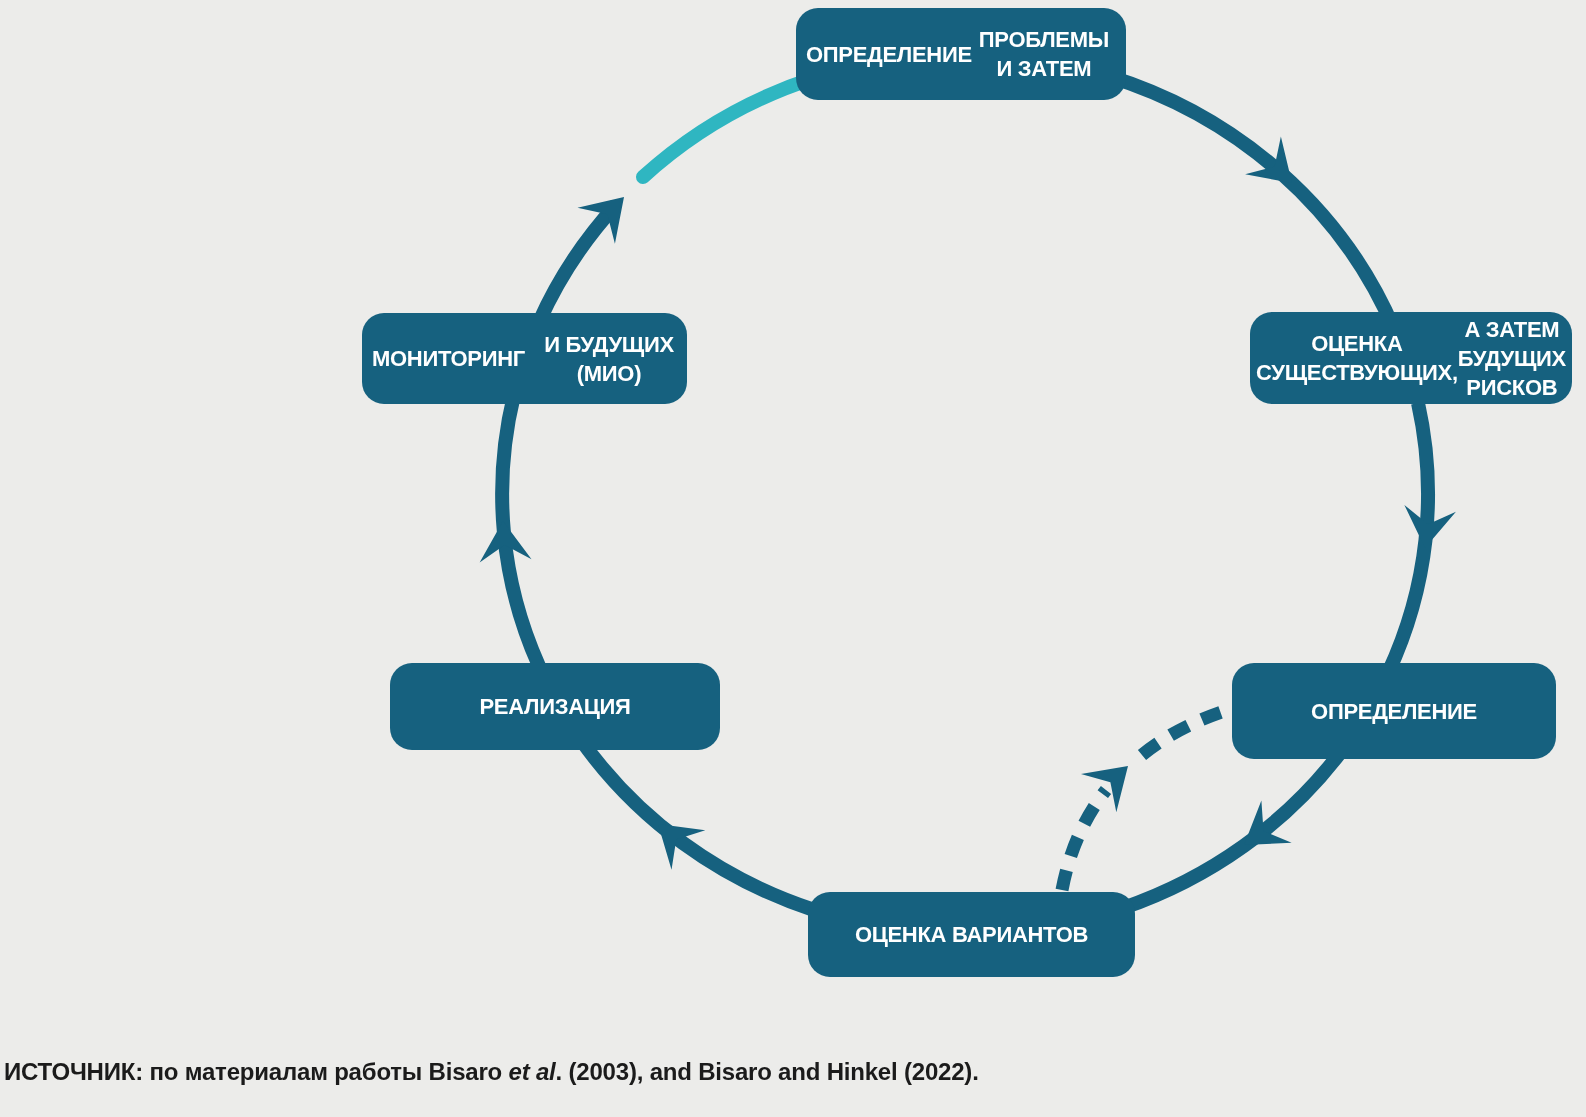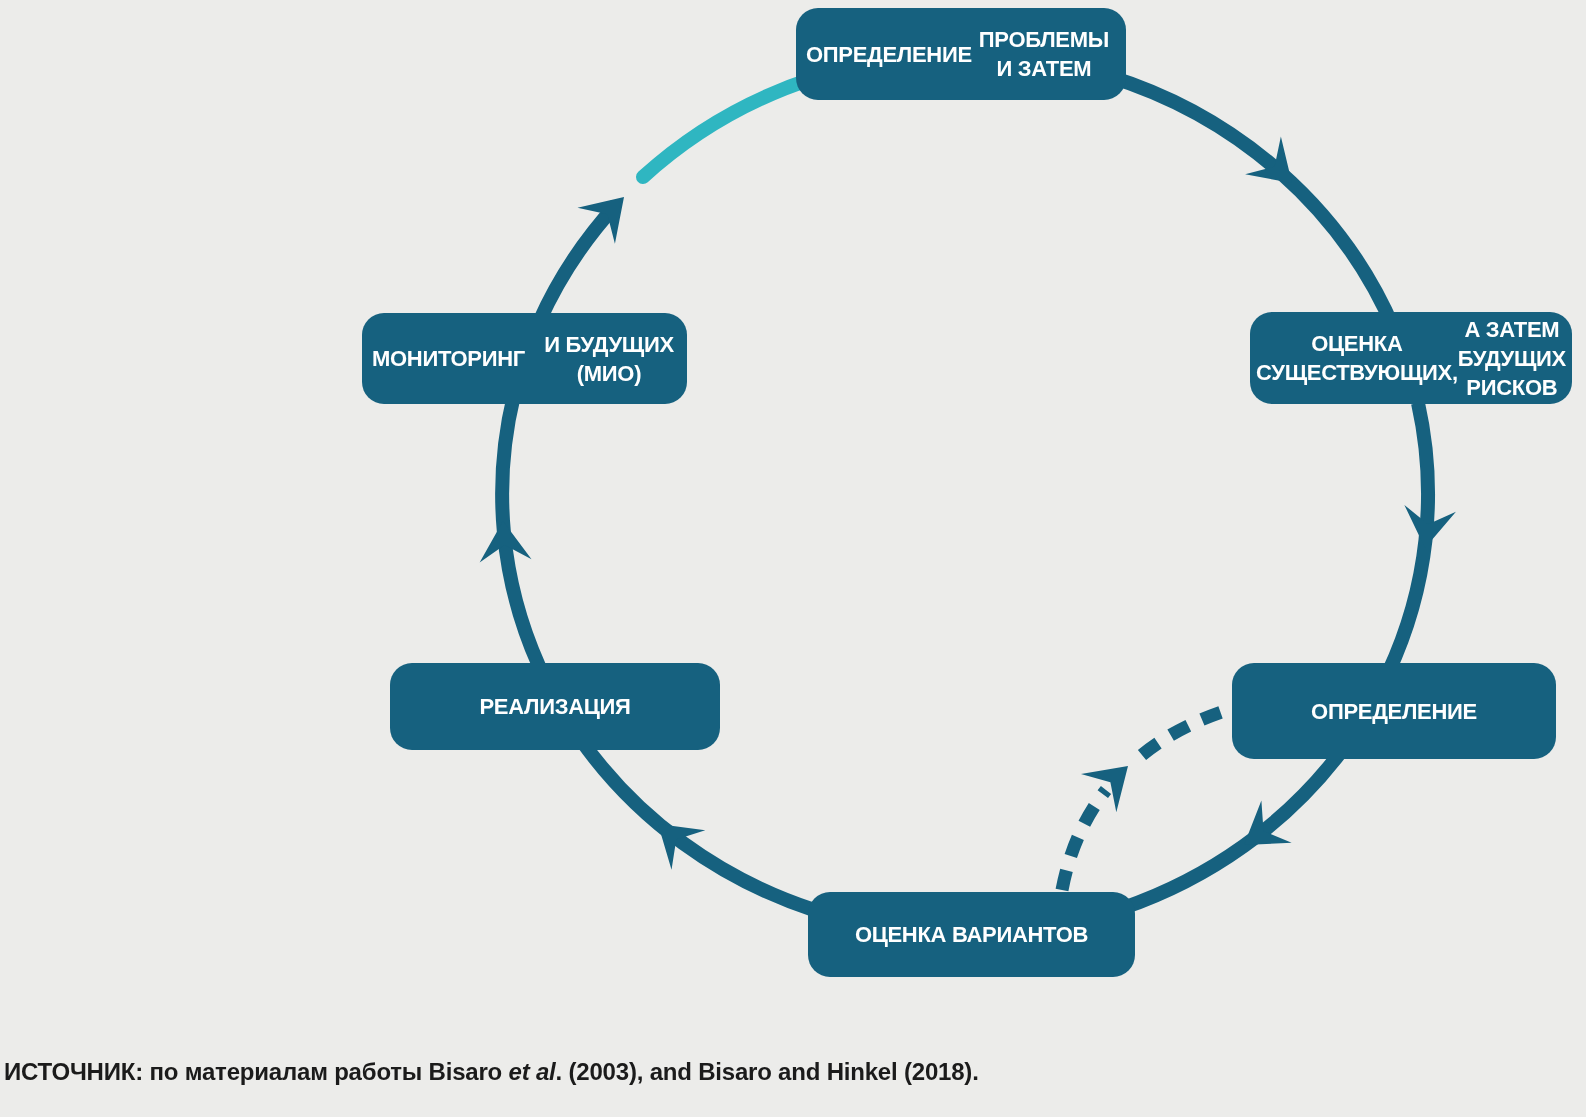--- a/index.html
+++ b/index.html
@@ -81,16 +81,16 @@
   <div class="node" style="left:808px;top:892px;width:327px;height:85px;">
     <span>ОЦЕНКА ВАРИАНТОВ</span>
   </div>
 
   <div class="node" style="left:362px;top:313px;width:325px;height:91px;gap:16px;">
     <span>МОНИТОРИНГ</span>
     <span>И БУДУЩИХ (МИО)</span>
   </div>
 
   <div class="caption">
-    <span>ИСТОЧНИК: по материалам работы Bisaro </span><span class="it">et al</span><span>. (2003), and Bisaro and Hinkel (2018).</span>
+    <span>ИСТОЧНИК: по материалам работы Bisaro </span><span class="it">et al</span><span>. (2003), and Bisaro and Hinkel (2022).</span>
   </div>
 
 </div>
 
 </body></html>

